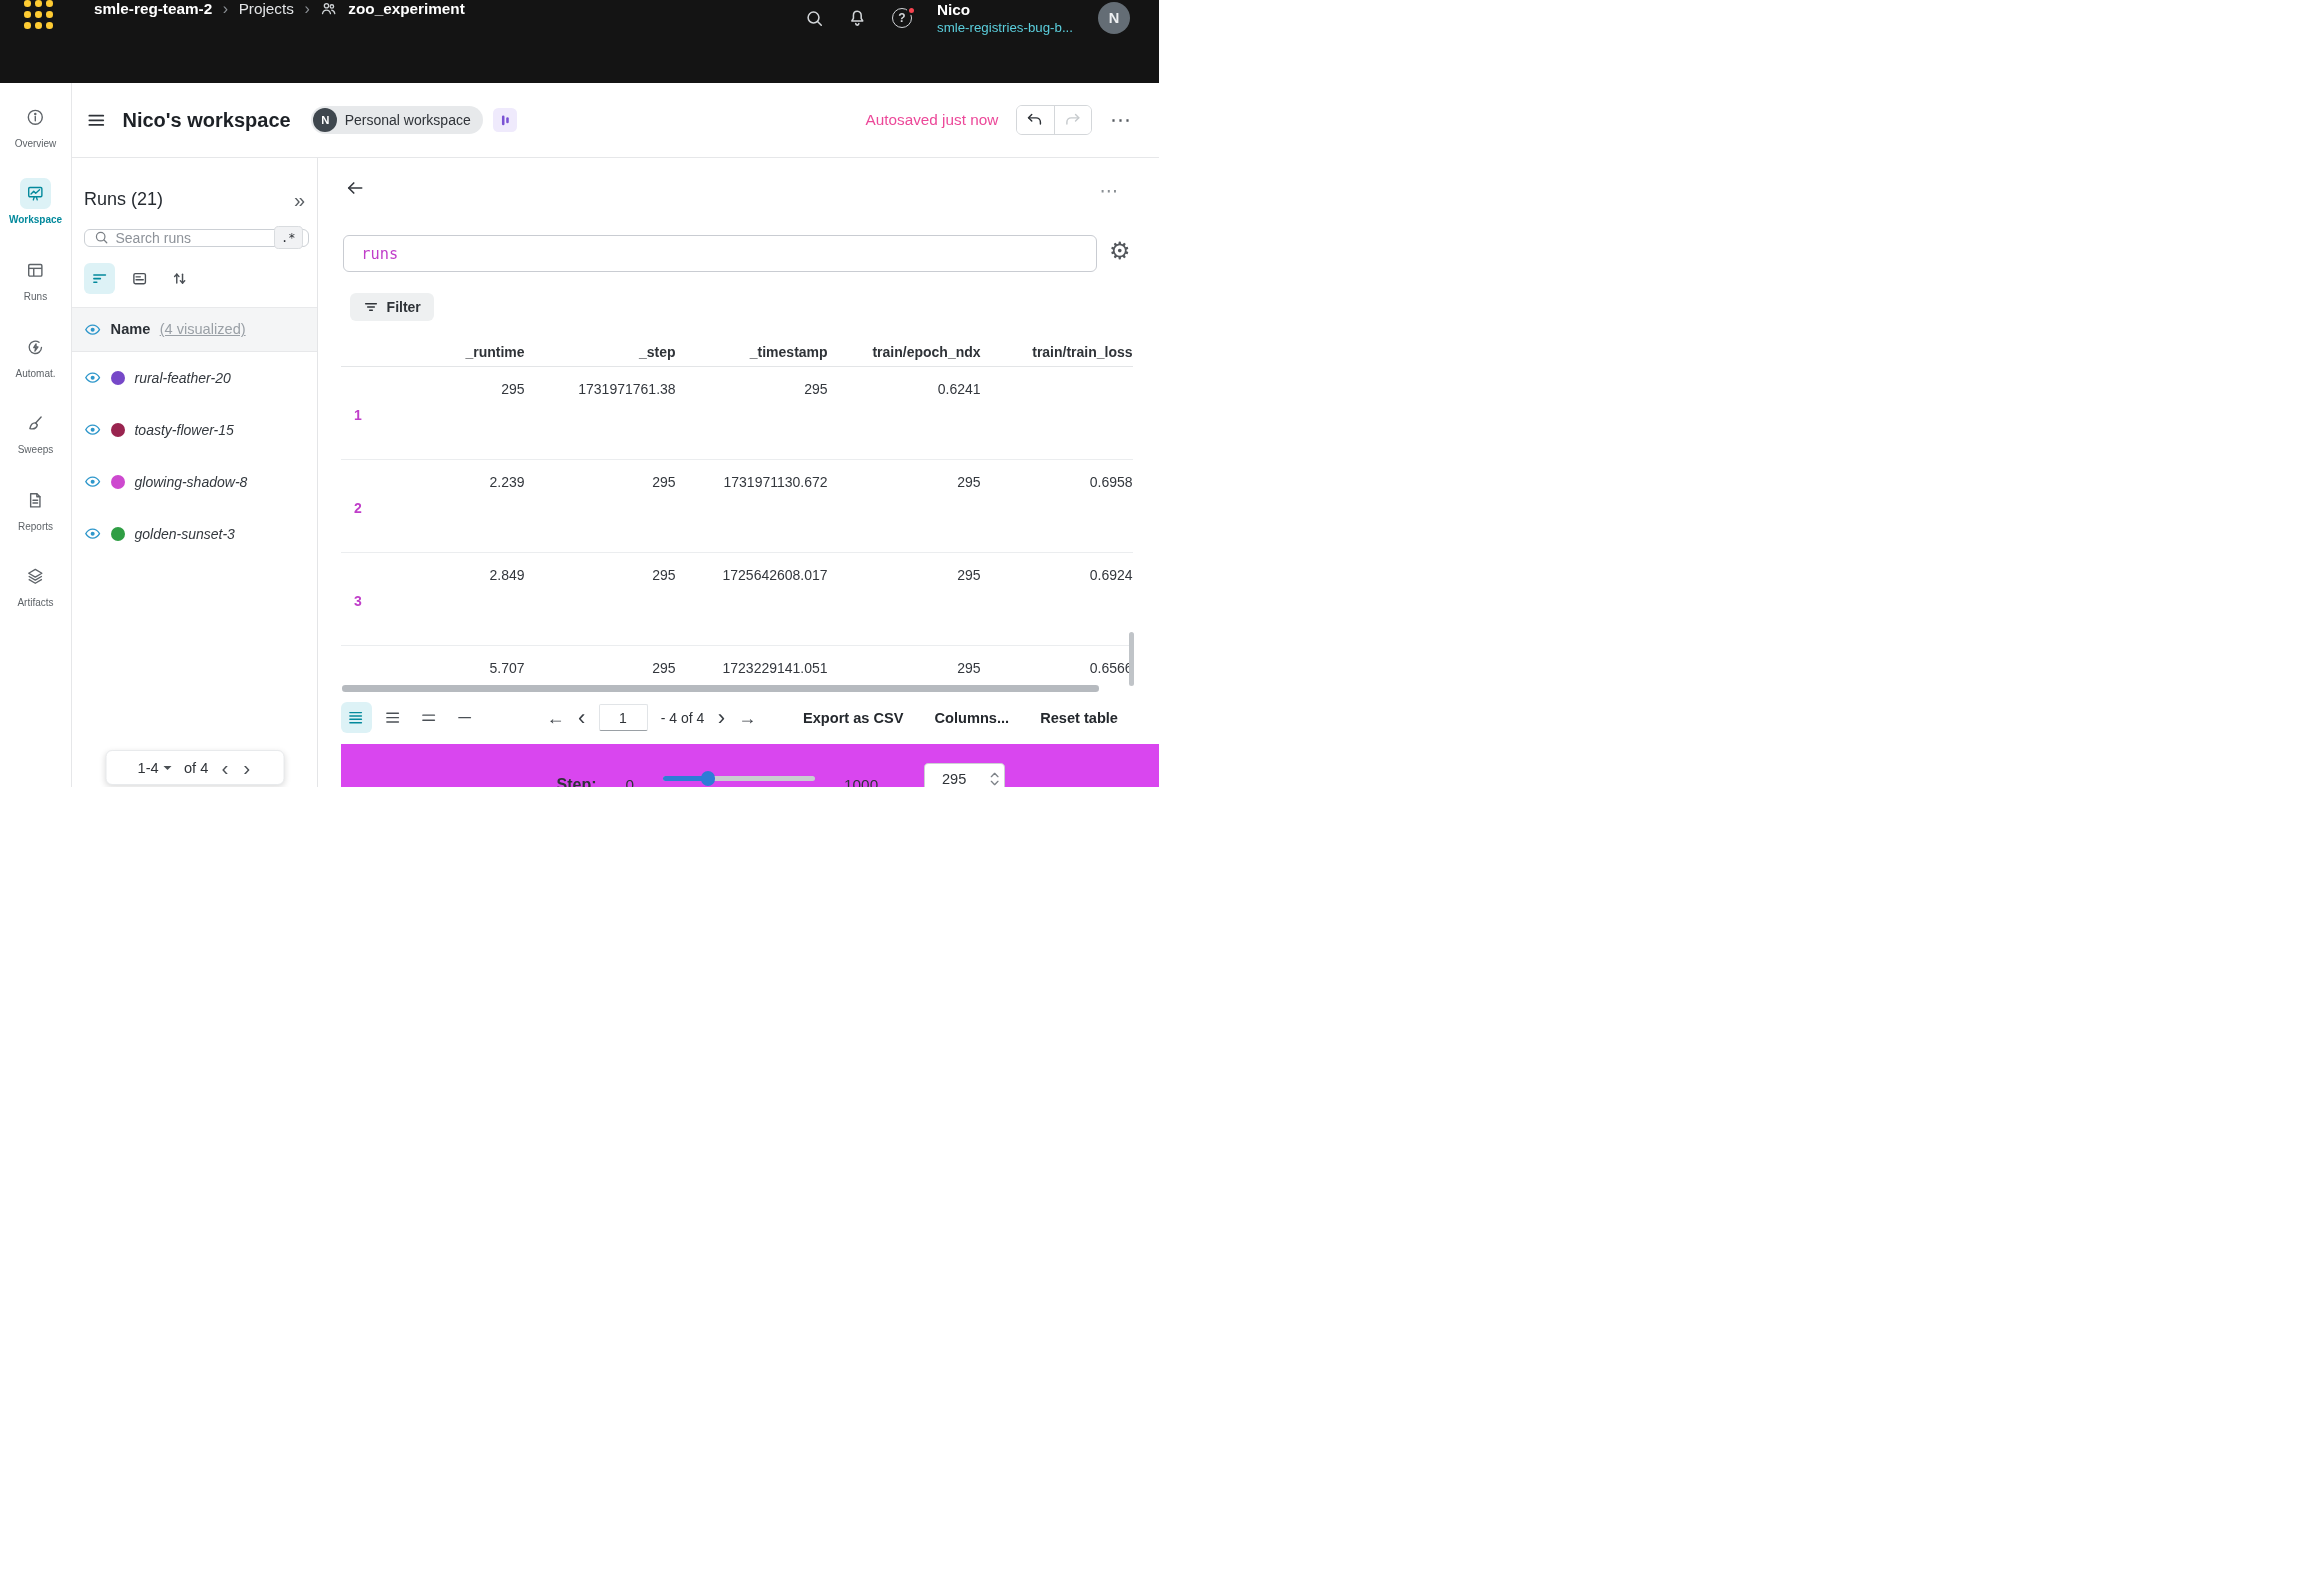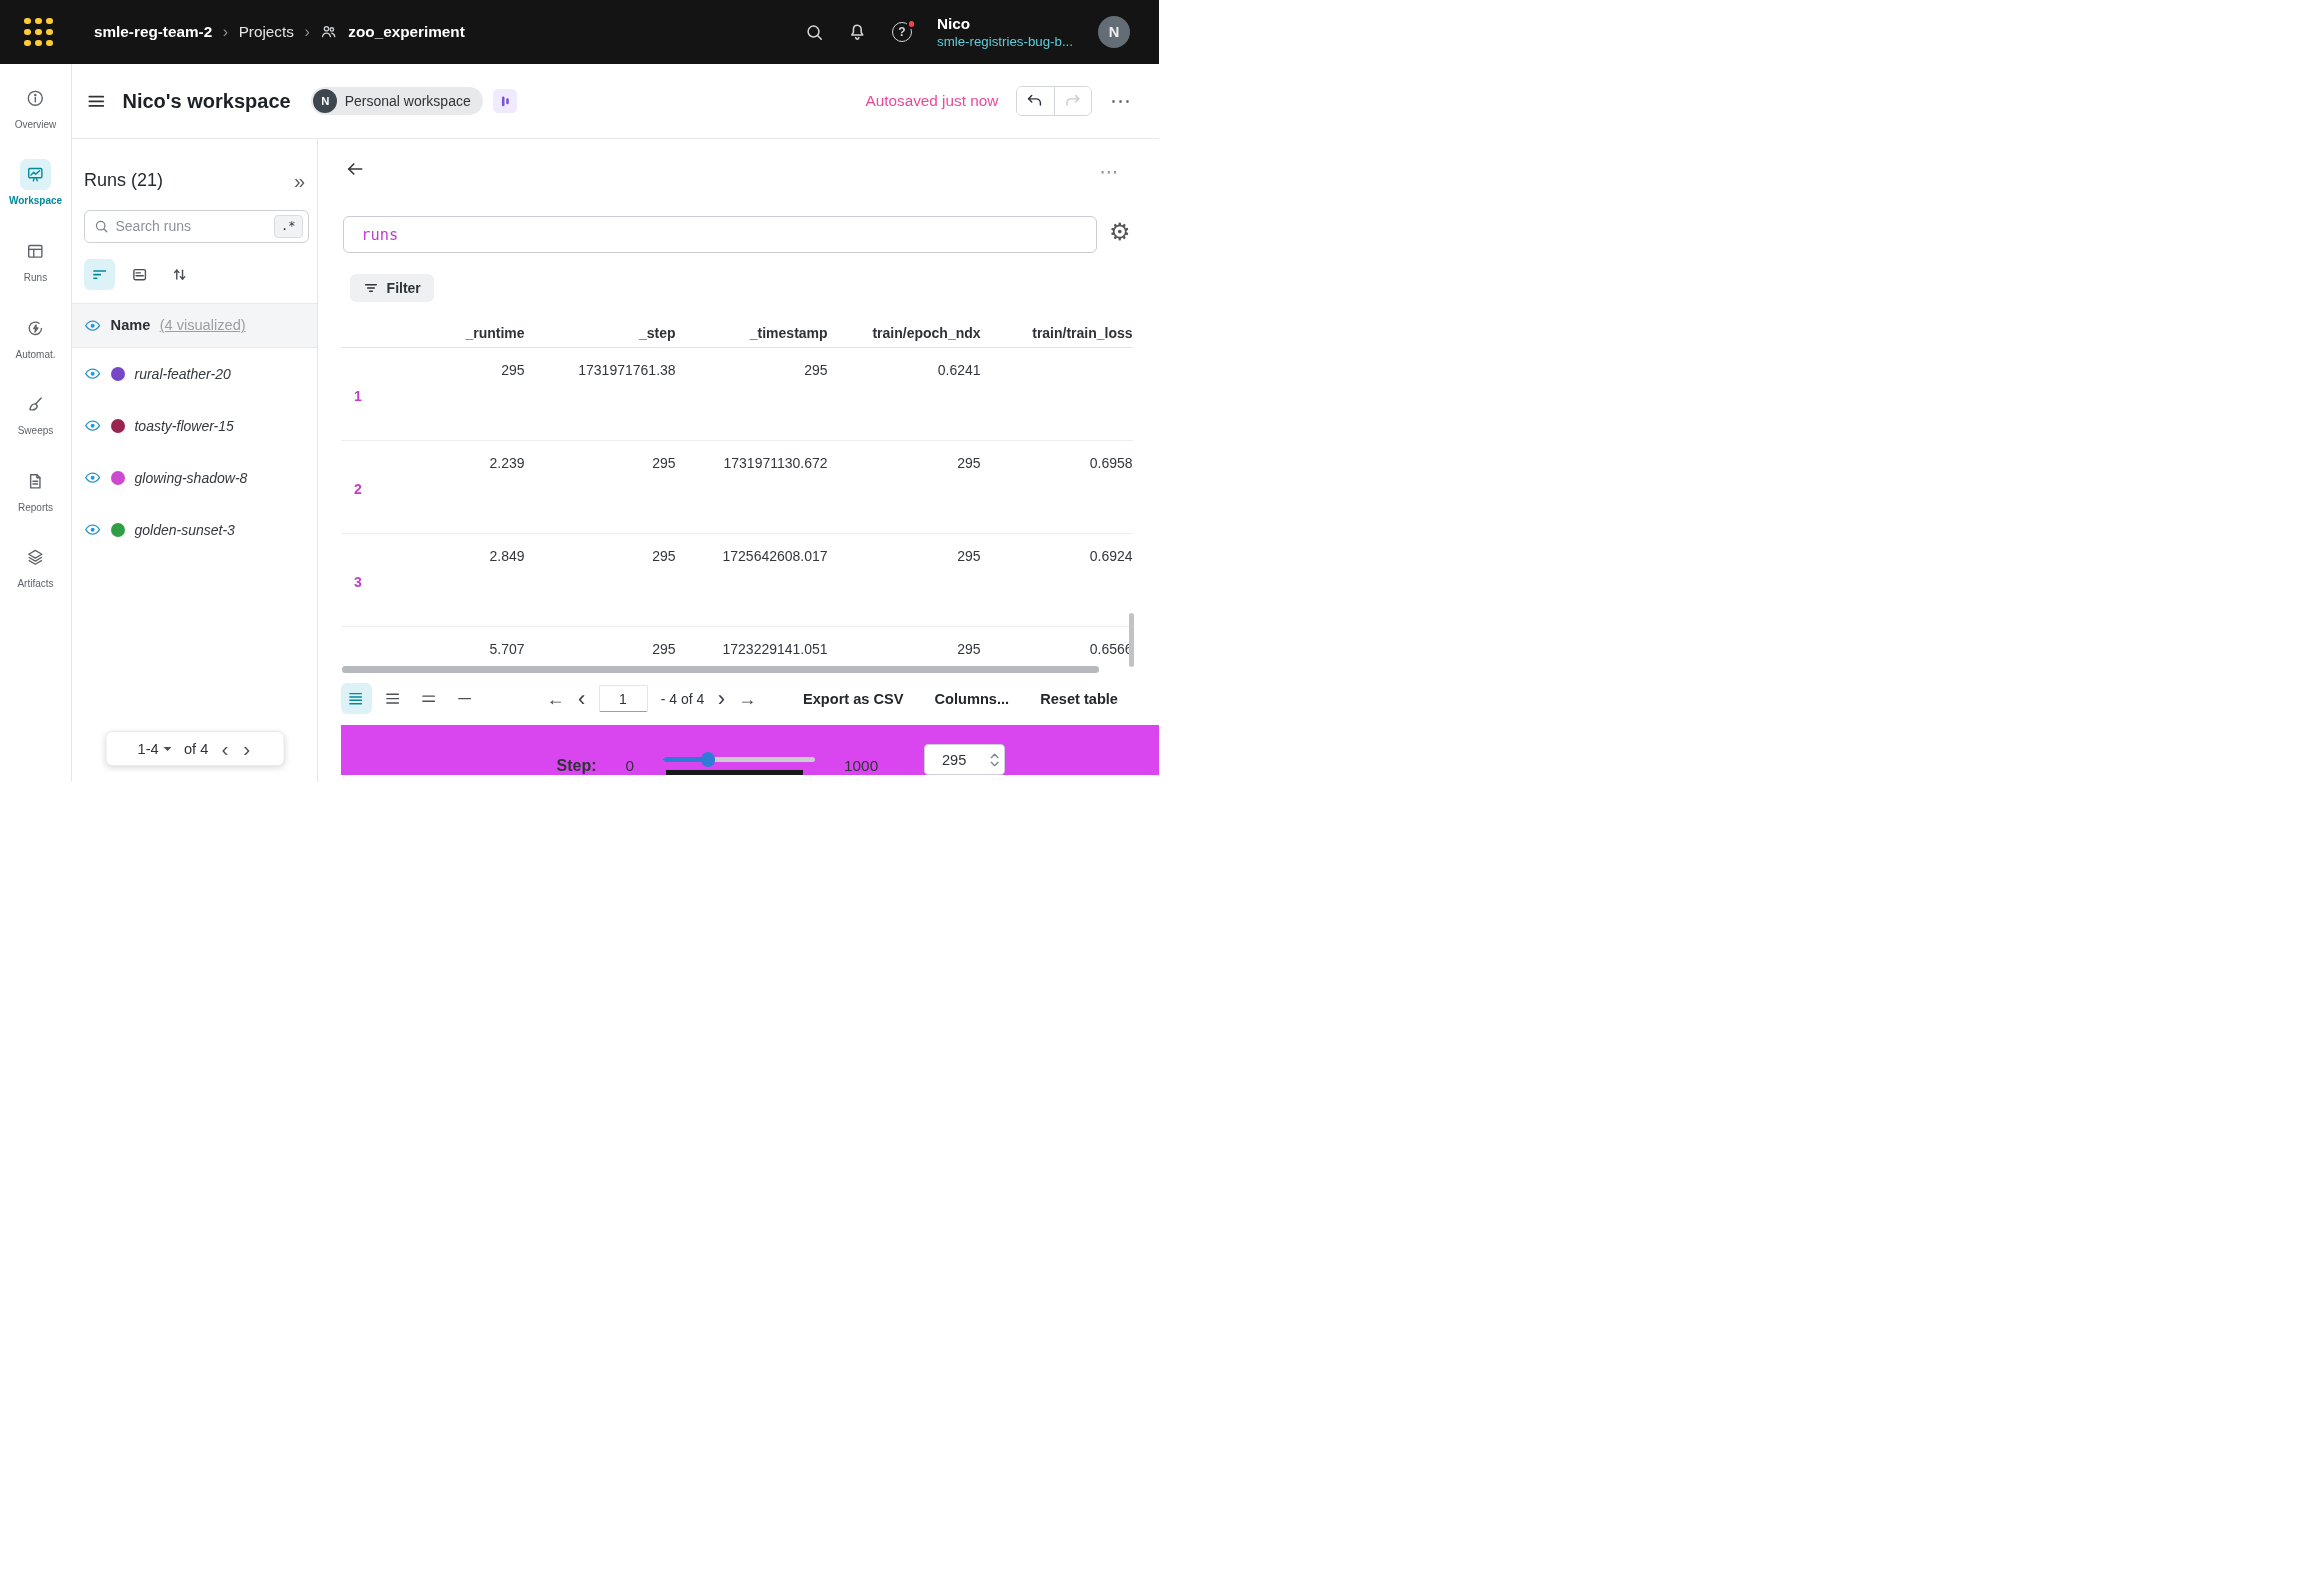--- a/index.html
+++ b/index.html
@@ -4,21 +4,21 @@
 <style>
   * { box-sizing: border-box; margin: 0; padding: 0; }
   html, body { margin: 0; background: #ffffff; }
   body { font-family: "Liberation Sans", sans-serif; color: #2f3338; }
   .app { position: relative; width: 1159px; height: 787px; overflow: hidden; background: #fff; }
   button { background: none; border: none; font: inherit; color: inherit; cursor: pointer; }
   a { text-decoration: none; color: inherit; cursor: pointer; }
   svg { display: block; }
 
   
-  .navbar { position: relative; height: 64px; background: #141414; display: flex; align-items: center; padding: 0 29px 0 24px; }
+  .navbar { position: relative; height: 83px; background: #141414; display: flex; align-items: flex-start; padding: 0 29px 0 24px; }
   .logo { display: grid; grid-template-columns: repeat(3, 6.6px); grid-gap: 4.6px; cursor: pointer; }
   .logo .dot { width: 6.6px; height: 6.6px; border-radius: 50%; background: #FFCC33; }
   .crumbs { display: flex; align-items: center; gap: 10.6px; margin-left: 41px; font-size: 15.3px; }
   .crumb { color: #e2e4e6; white-space: nowrap; }
   .crumb.strong { color: #ffffff; font-weight: 600; }
   .sep { color: #8b8f94; font-size: 16px; line-height: 1; }
   .ppl-icon { color: #cfd3d6; }
   .nav-right { margin-left: auto; display: flex; align-items: center; gap: 25px; }
   .nav-icon-btn { color: #d2d5d8; position: relative; }
   .help-circle { display: flex; align-items: center; justify-content: center; width: 20px; height: 20px; border: 1.5px solid #d2d5d8; border-radius: 50%; font-size: 12px; font-weight: 700; color: #d2d5d8; }
@@ -56,21 +56,21 @@
   .ws-dots { margin-left: 18.6px; font-size: 21px; letter-spacing: 1.3px; color: #565b60; line-height: 0.5; }
 
   
   .body { display: flex; height: 651px; }
 
   
   .runs-panel { position: relative; width: 246px; border-right: 0.7px solid #e4e5e7; background: #fff; }
   .panel-head { margin: 31px 12px 0 12px; display: flex; align-items: center; justify-content: space-between; }
   .panel-title { font-size: 18px; font-weight: 500; color: #262b31; }
   .collapse-btn { color: #5a5f64; font-size: 20px; line-height: 1; }
-  .search-row { margin: 18.6px 8px 0 12px; height: 33px; border: 0.7px solid #ccd0d5; border-radius: 6px; display: flex; align-items: center; padding: 0 5.3px 0 9.3px; gap: 6.6px; background: #fff; }
+  .search-row { margin: 18.6px 8px 0 12px; height: 18px; border: 0.7px solid #ccd0d5; border-radius: 6px; display: flex; align-items: center; padding: 0 5.3px 0 9.3px; gap: 6.6px; background: #fff; }
   .search-row svg { flex: none; color: #7a7f85; }
   .runs-search-input { flex: 1; border: none; outline: none; font-size: 14px; color: #2f3338; min-width: 0; font-family: "Liberation Sans", sans-serif; }
   .runs-search-input::placeholder { color: #8d9299; }
   .regex-btn { flex: none; width: 29px; height: 23px; background: #f1f2f4; border: 0.7px solid #d9dcdf; border-radius: 4.6px; font-family: "DejaVu Sans Mono", monospace; font-size: 12px; color: #2f3338; display: flex; align-items: center; justify-content: center; }
   .view-btns { margin: 16px 12px 0 12px; display: flex; gap: 9.3px; }
   .view-btn { width: 31px; height: 31px; border-radius: 6px; display: flex; align-items: center; justify-content: center; color: #4b5056; }
   .view-btn.active { background: #ddf2f6; color: #03899C; }
   .panel-divider { margin-top: 13.3px; border-top: 0.7px solid #e8e9eb; }
   .name-row { height: 44px; background: #f4f5f6; border-bottom: 0.7px solid #e7e8ea; display: flex; align-items: center; gap: 9.3px; padding-left: 12px; }
   .eye-btn { color: #2e97cb; flex: none; }

